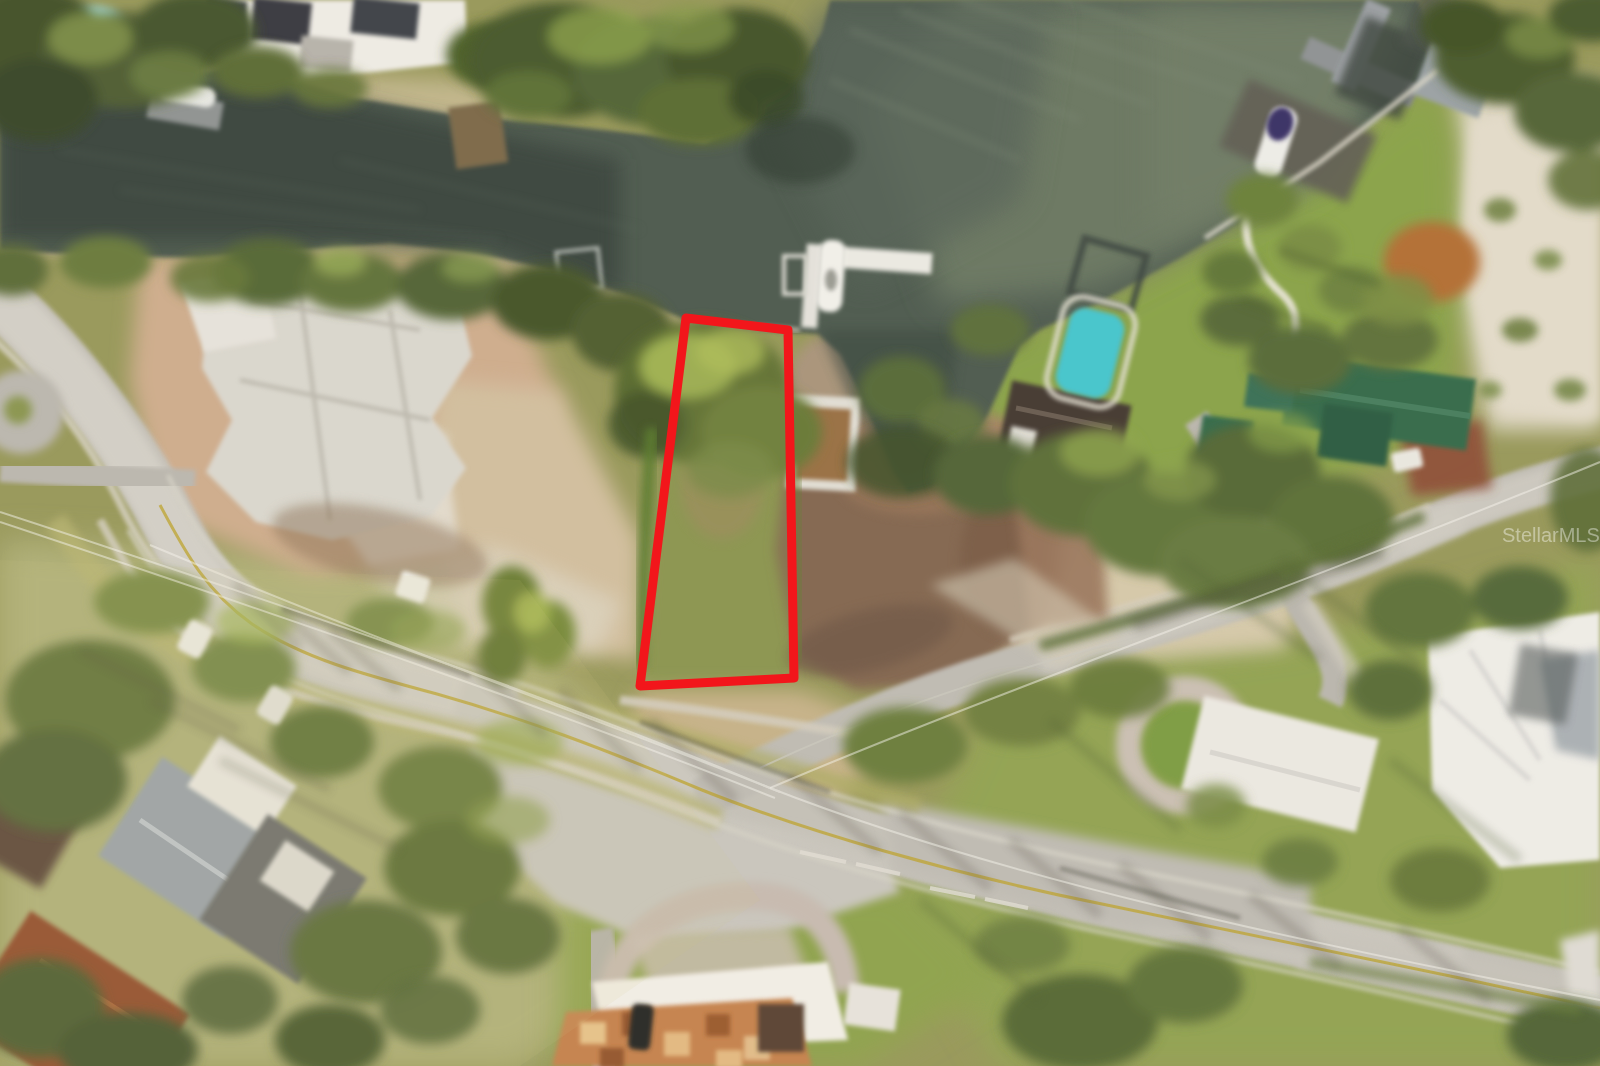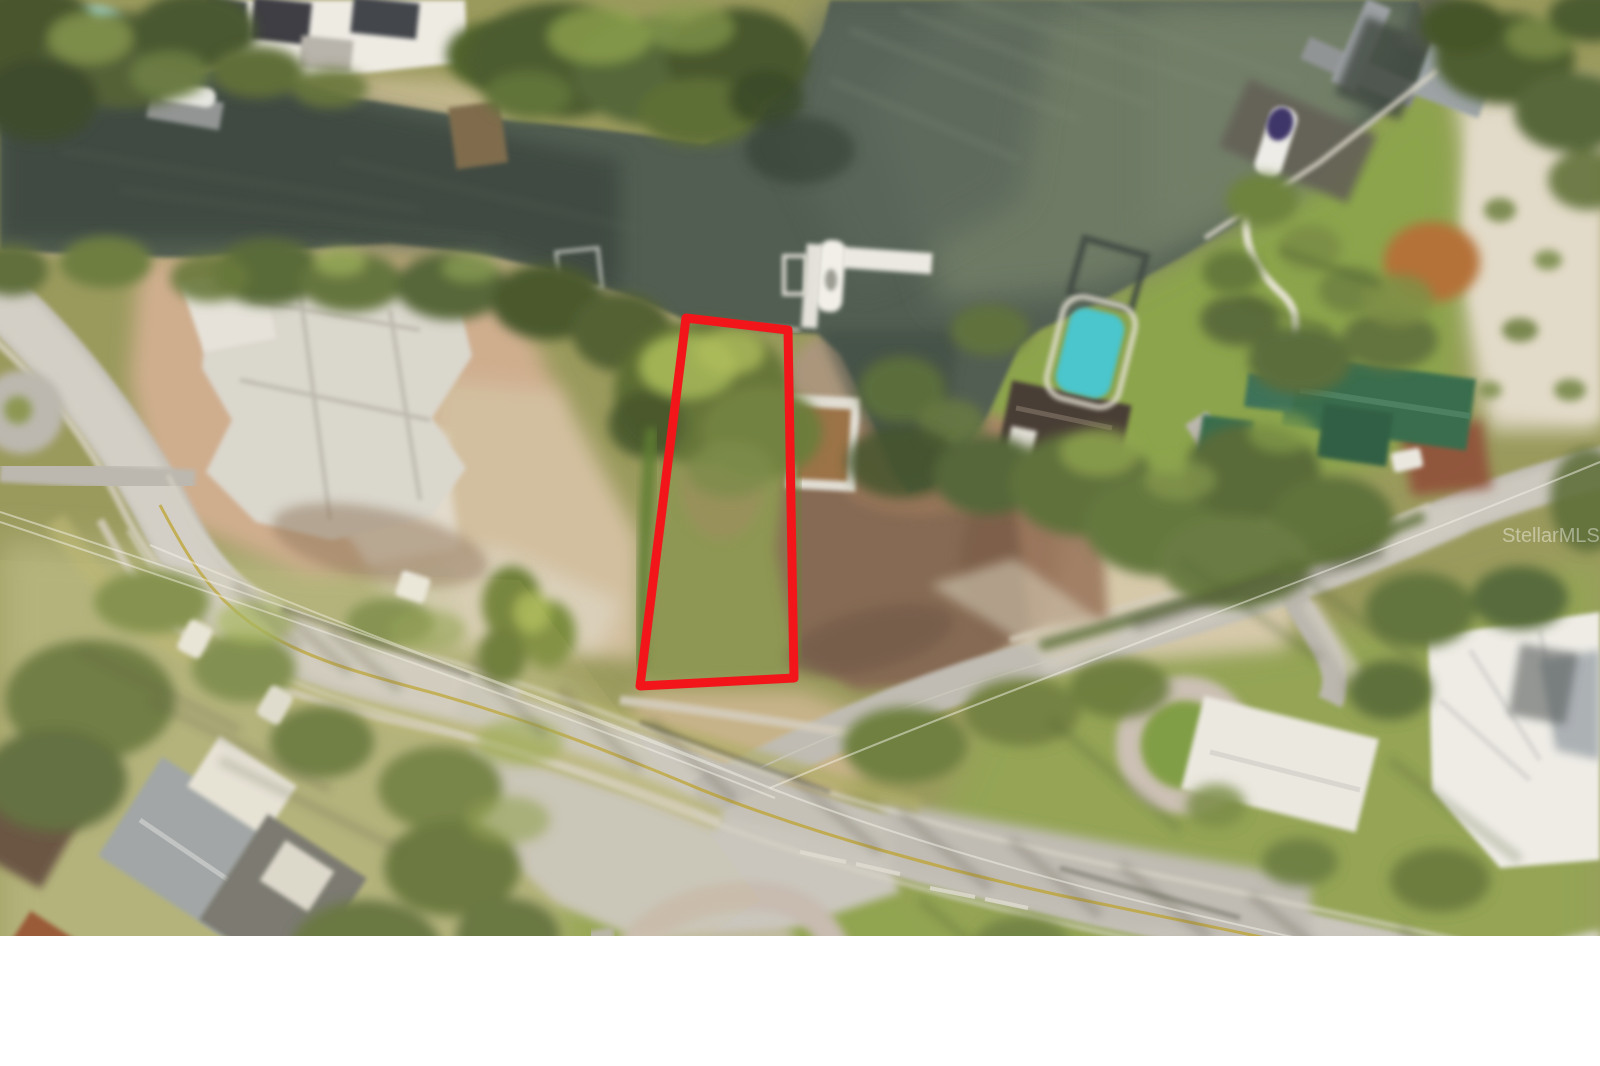--- a/index.html
+++ b/index.html
@@ -1,16 +1,16 @@
 <!DOCTYPE html>
 <html><head>
 <meta charset="utf-8">
 <style>
 html,body{margin:0;padding:0;background:#fff;}
-#scene{width:1600px;height:936px;overflow:hidden;position:relative;font-family:"Liberation Sans",sans-serif;filter:saturate(1.07) brightness(1.02);}
+#scene{width:1600px;height:1066px;overflow:hidden;position:relative;font-family:"Liberation Sans",sans-serif;filter:saturate(1.07) brightness(1.02);}
 </style>
 </head>
 <body>
 <div id="scene">
 <svg width="1600" height="1066" viewBox="0 0 1600 1066">
 <defs>
 <filter id="b2" x="-30%" y="-30%" width="160%" height="160%">
           <feGaussianBlur stdDeviation="2"></feGaussianBlur>
         </filter>
 <filter id="b4" x="-40%" y="-40%" width="180%" height="180%">

